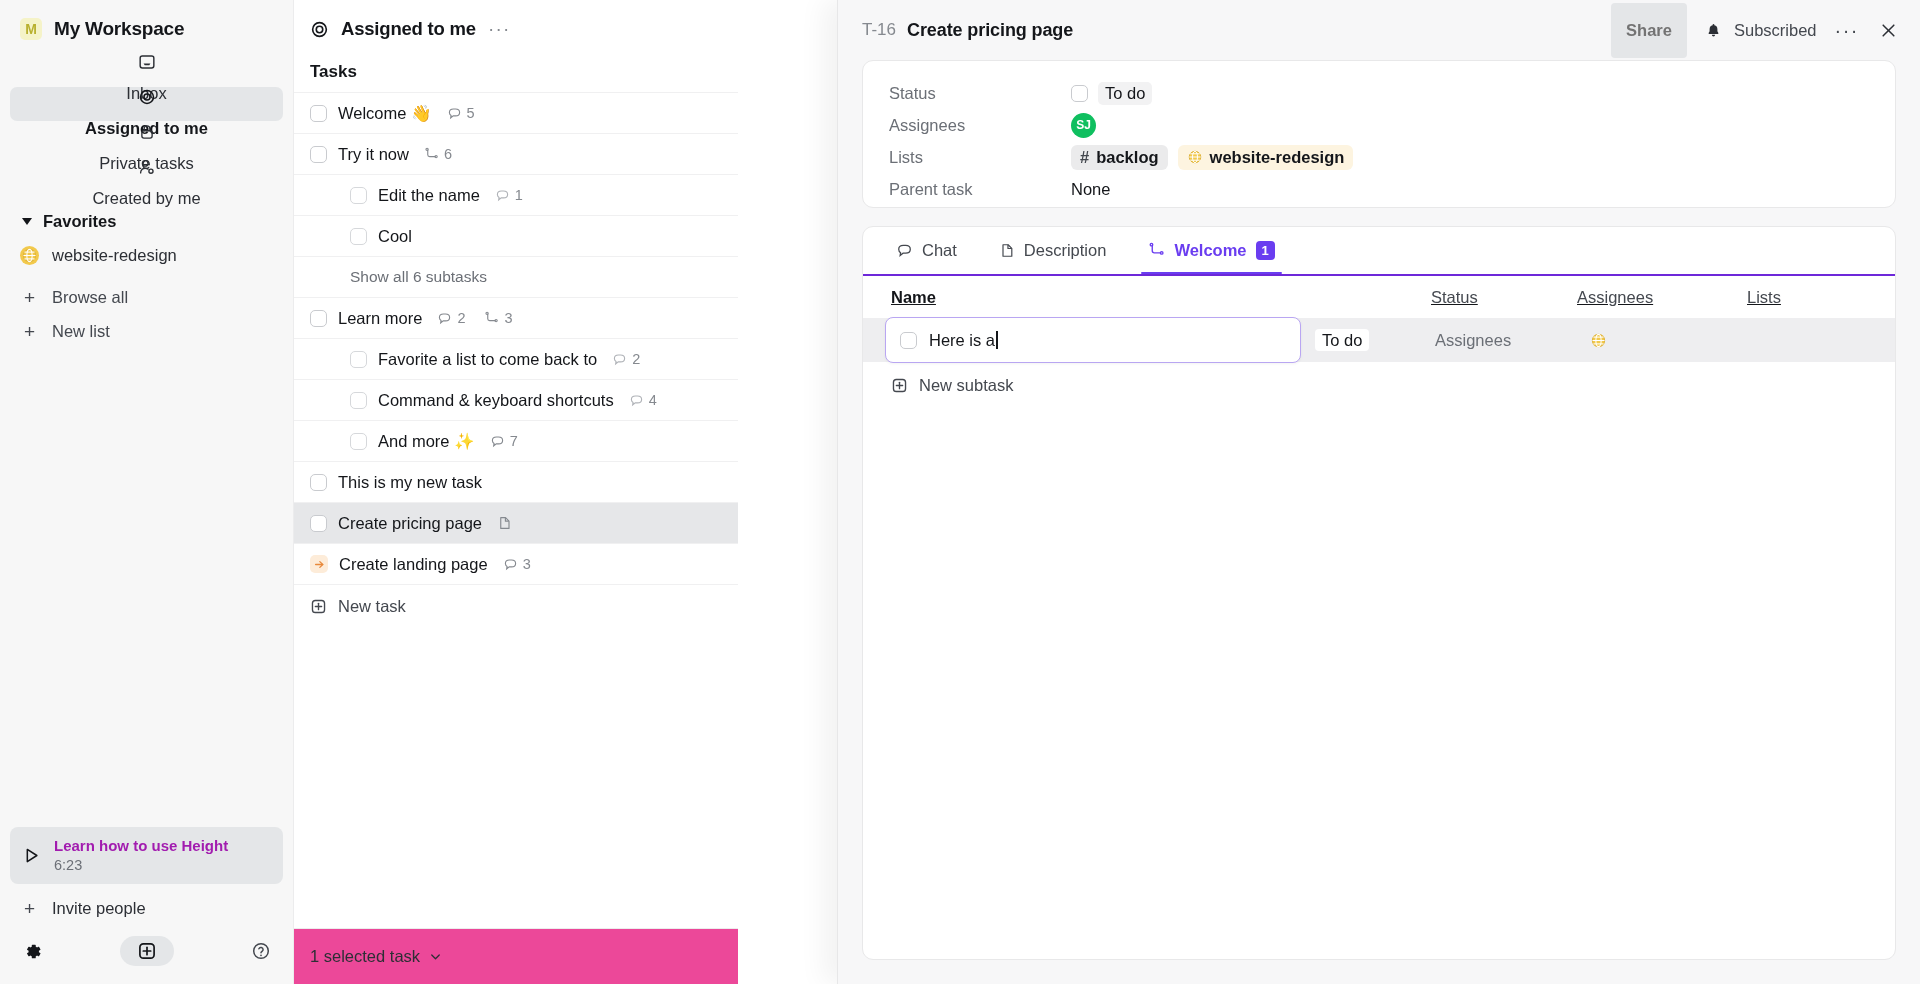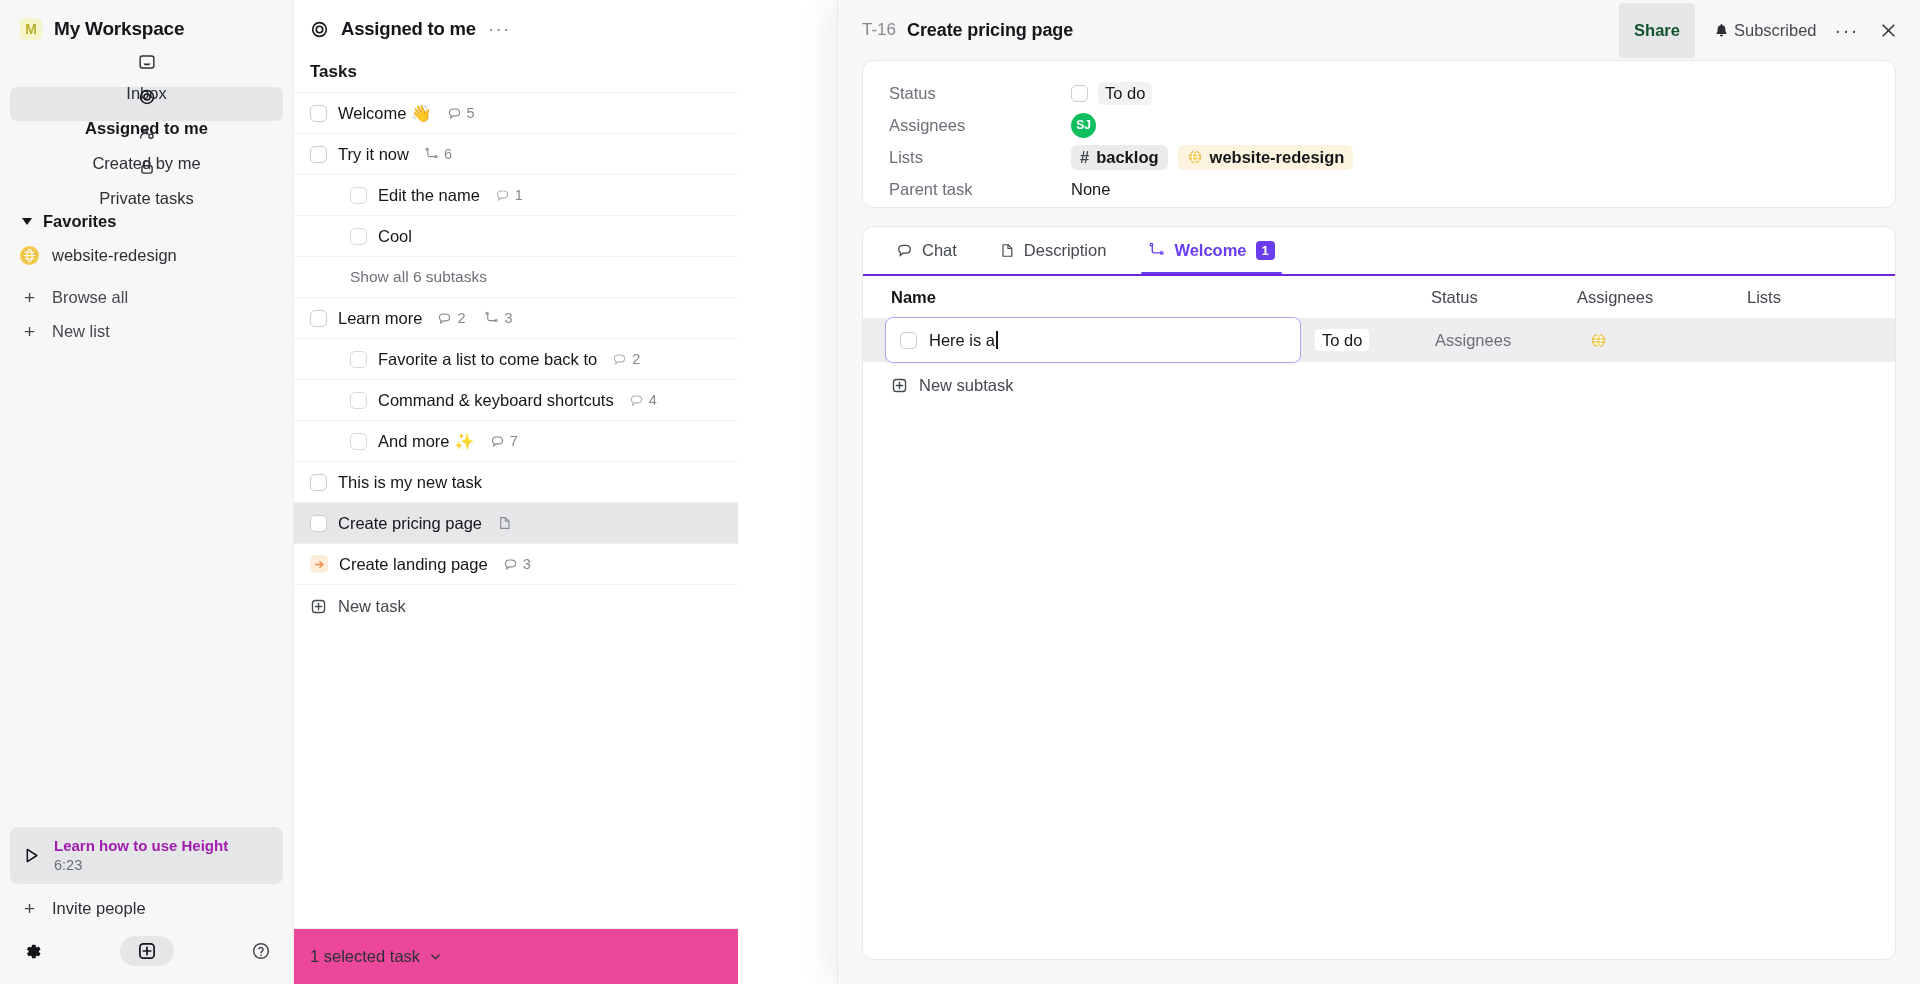--- a/index.html
+++ b/index.html
@@ -142,23 +142,23 @@
     background: #f7f7f8;
     box-shadow: -1px 0 0 #e7e7e8, -14px 0 26px rgba(0,0,0,0.055);
     display:flex; flex-direction:column;
   }
   .d-head { display:flex; align-items:center; height: 60px; padding: 0 22px 0 24px; flex: 0 0 60px;}
   .d-key { font-size: 17px; color:#85898f; margin-right: 11px;}
   .d-title { font-size: 18px; font-weight: 700; color:#14161a; letter-spacing:-0.1px;}
   .d-head .sp { flex:1 1 auto; }
   .sharebtn {
     background:#e4e6e8; border-radius: 4px; padding: 18px 15px;
-    font-size: 16.5px; font-weight:600; color:#14532d; cursor:pointer;
-  }
-  .subscribed { display:flex; align-items:center; gap:4px; margin-left: 18px; font-size:16.5px; color:#44484f; cursor:pointer;}
+    font-size: 16.5px; font-weight:600; color:#737373; cursor:pointer;
+  }
+  .subscribed { display:flex; align-items:center; gap:12px; margin-left: 18px; font-size:16.5px; color:#44484f; cursor:pointer;}
   .d-head .dots2 { margin-left: 18px; color:#44484f; font-size:20px; letter-spacing:1.5px; line-height:0.4; cursor:pointer;}
   .closeX { margin-left: 20px; cursor:pointer; }
 
   .props {
     background:#fff; border:1px solid #e8e8e9; border-radius: 11px;
     margin: 0 24px; padding: 16px 0 0 0;
     max-height: 148px; overflow: hidden; flex: 0 0 auto;
   }
   .prow { display:flex; align-items:center; height: 32px; padding: 0 26px; }
   .plabel { width: 182px; flex:0 0 182px; font-size: 16.5px; color:#6b6f76;}
@@ -192,21 +192,21 @@
   .tab.active::after {
     content:''; position:absolute; left:6px; right:6px; bottom:0; height:2.4px; background:#6a3df0; border-radius:2px;
   }
   .badge {
     background:#6a3df0; color:#fff; font-size: 13px; font-weight:700;
     border-radius: 4px; min-width: 19px; height:19px; padding: 0 5px;
     display:flex; align-items:center; justify-content:center;
   }
   .sthead {
     display:flex; align-items:center; height: 42px; padding: 0 28px;
-    font-size: 16.5px; color:#14161a;
+    font-size: 16.5px; color:#14161a;text-decoration:underline;
   }
   .c-name { flex: 1 1 auto; font-weight:600; }
   .c-status { width: 146px; flex:0 0 146px; color:#44484f; }
   .c-assign { width: 170px; flex:0 0 170px; color:#44484f; }
   .c-lists { width: 120px; flex:0 0 120px; color:#44484f; }
 
   .strow {
     display:flex; align-items:center; height: 44px; background:#eeeef0;
     position:relative;
   }
@@ -262,35 +262,35 @@
           <svg width="18" height="18" viewBox="0 0 20 20" fill="none" stroke="#14161a" stroke-width="1.7">
             <circle cx="10" cy="10" r="7.2"></circle>
               <circle cx="10" cy="10" r="3.4"></circle>
           </svg>
         </span>
         <span>Assigned to me</span>
       </div>
       <div class="nav-item">
         <span class="ico">
           <svg width="18" height="18" viewBox="0 0 20 20" fill="none" stroke="#2c2f35" stroke-width="1.5">
+            <rect x="4.3" y="8.6" width="11.4" height="8.2" rx="2.3"></rect>
+            <path d="M6.8 8.6V6.4a3.2 3.2 0 016.4 0v2.2" stroke-linecap="round"></path>
+          </svg>
+        </span>
+        <span>Private tasks</span>
+      </div>
+      <div class="nav-item">
+        <span class="ico">
+          <svg width="18" height="18" viewBox="0 0 20 20" fill="none" stroke="#2c2f35" stroke-width="1.5">
             <circle cx="8" cy="6" r="3.1"></circle>
               <path d="M2.9 16.6c0-3.2 2.3-5.2 5.1-5.2 1.2 0 2.3.35 3.2 1" stroke-linecap="round"></path>
             <circle cx="14.4" cy="14.6" r="2.3"></circle>
           </svg>
         </span>
         <span>Created by me</span>
-      </div>
-      <div class="nav-item">
-        <span class="ico">
-          <svg width="18" height="18" viewBox="0 0 20 20" fill="none" stroke="#2c2f35" stroke-width="1.5">
-            <rect x="4.3" y="8.6" width="11.4" height="8.2" rx="2.3"></rect>
-            <path d="M6.8 8.6V6.4a3.2 3.2 0 016.4 0v2.2" stroke-linecap="round"></path>
-          </svg>
-        </span>
-        <span>Private tasks</span>
       </div>
     </nav>
 
     <div class="section-head">
       <span class="caret"></span>
       <span>Favorites</span>
     </div>
 
     <div class="fav-item">
       <span class="globe">

